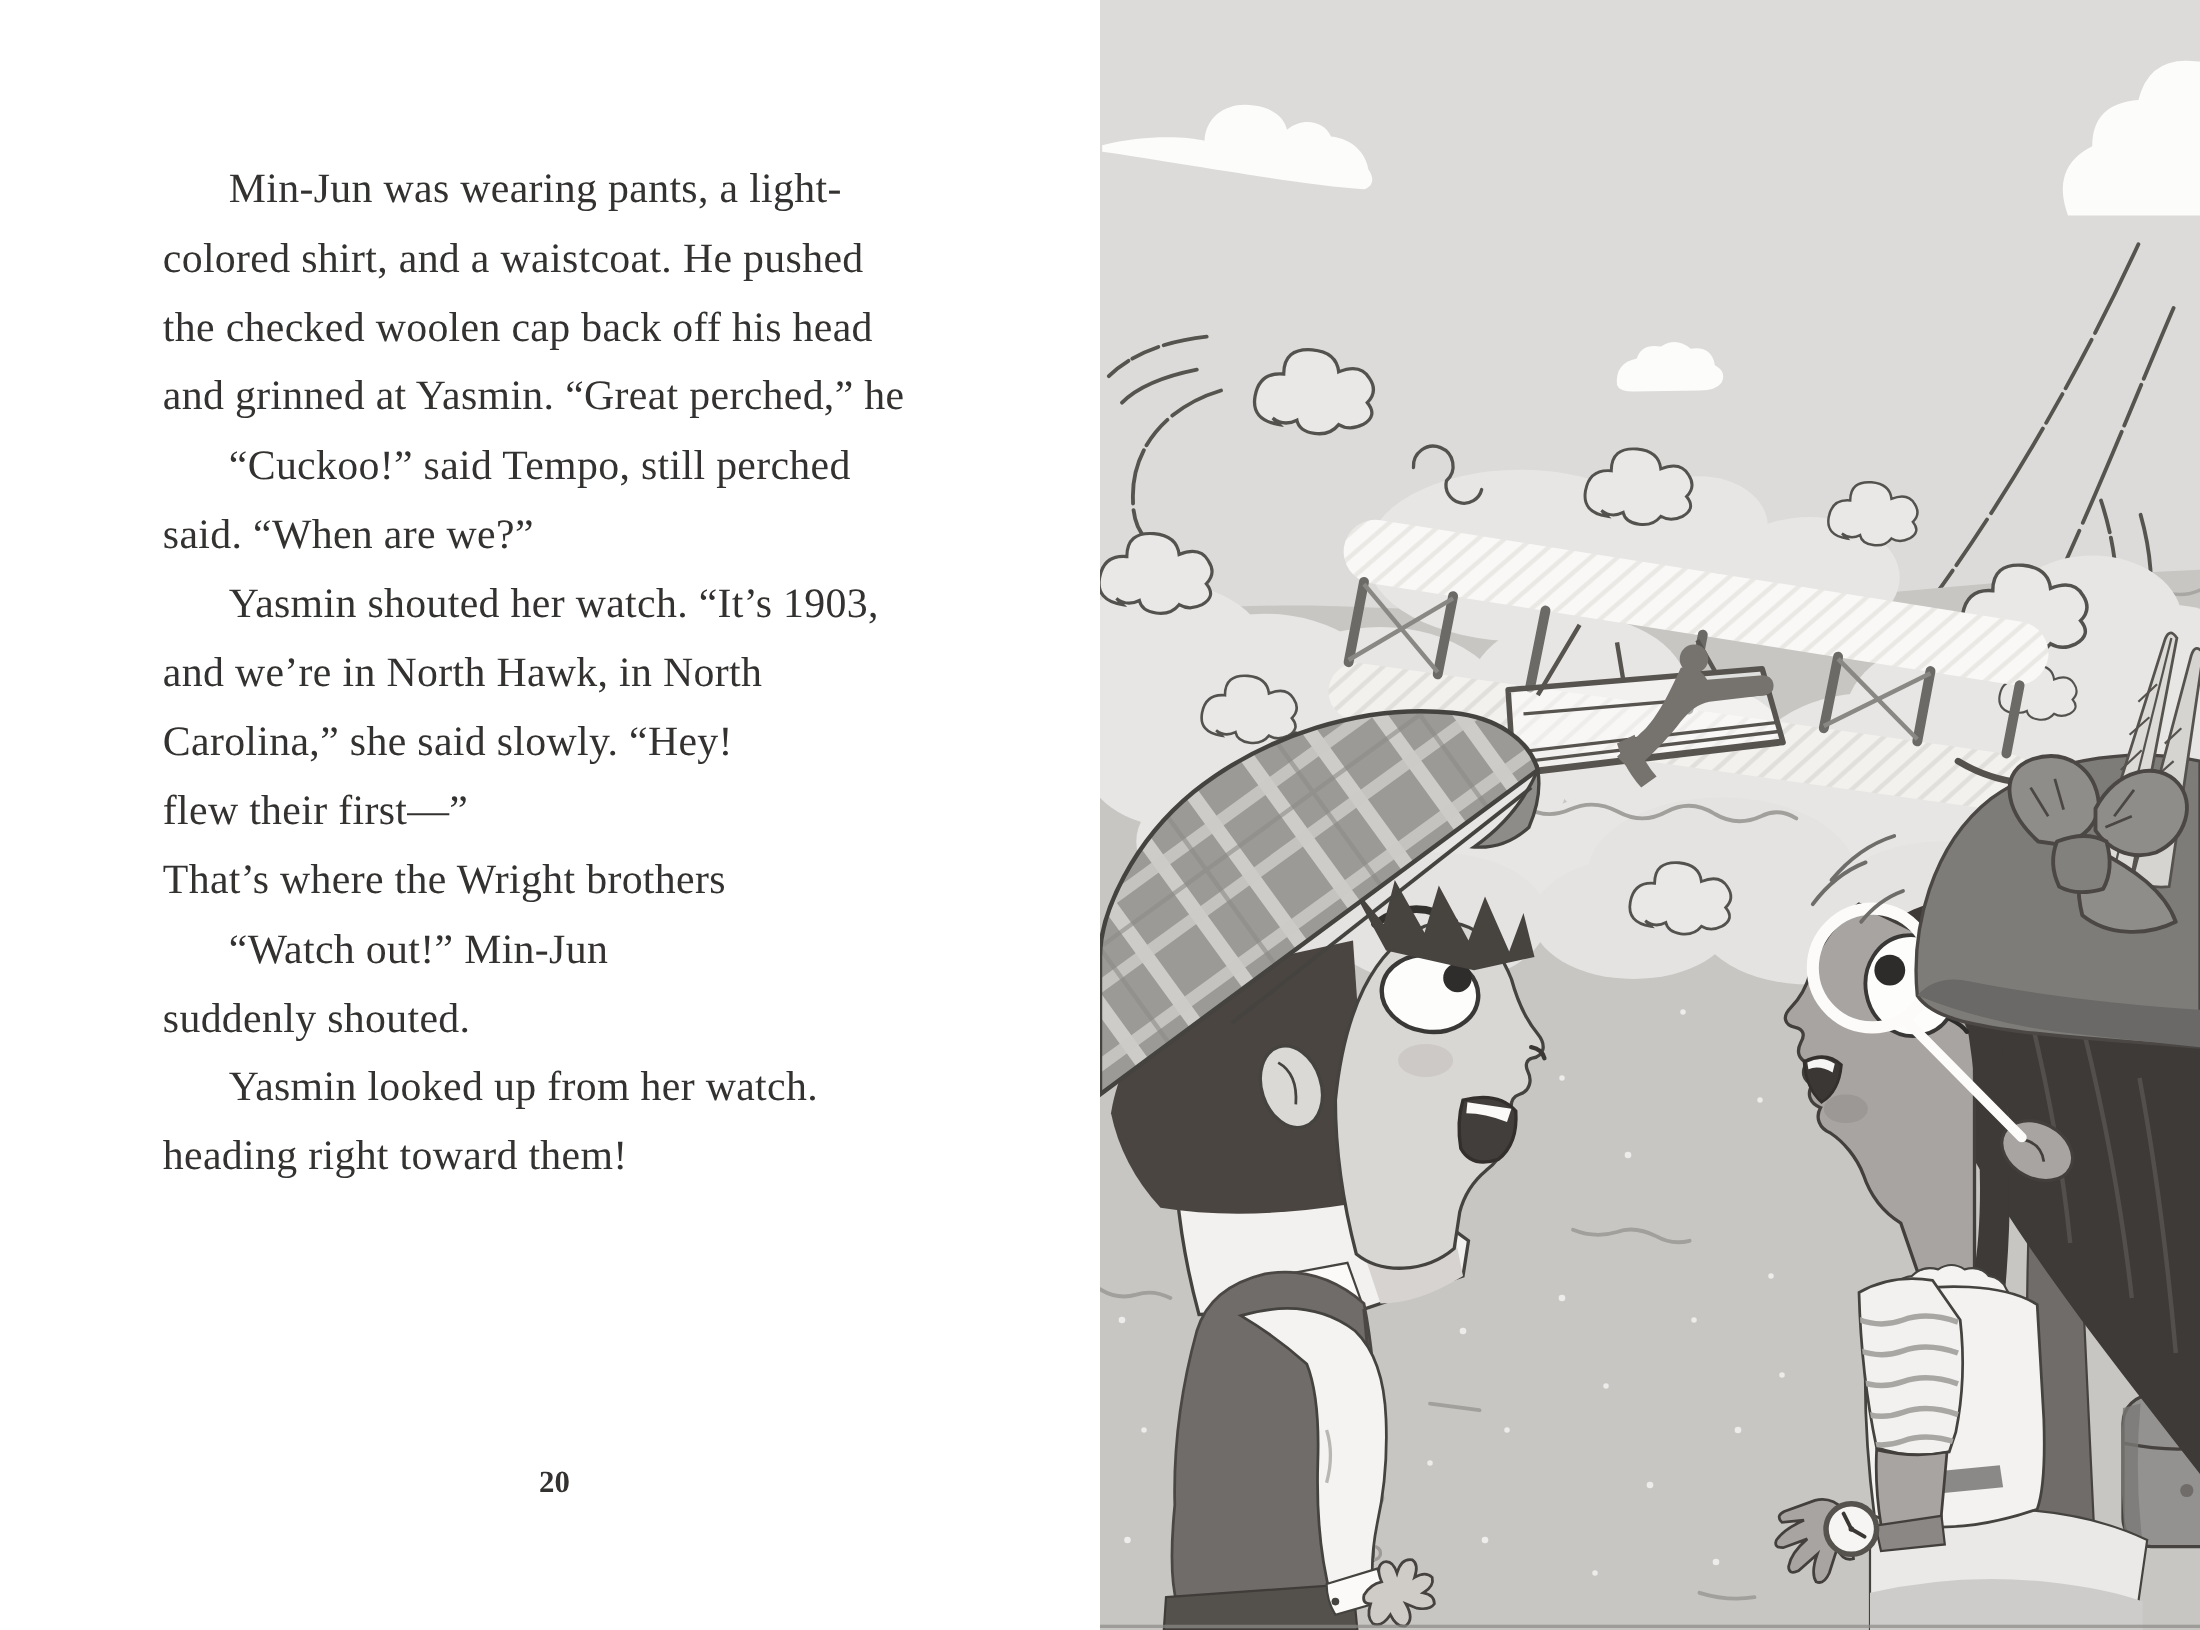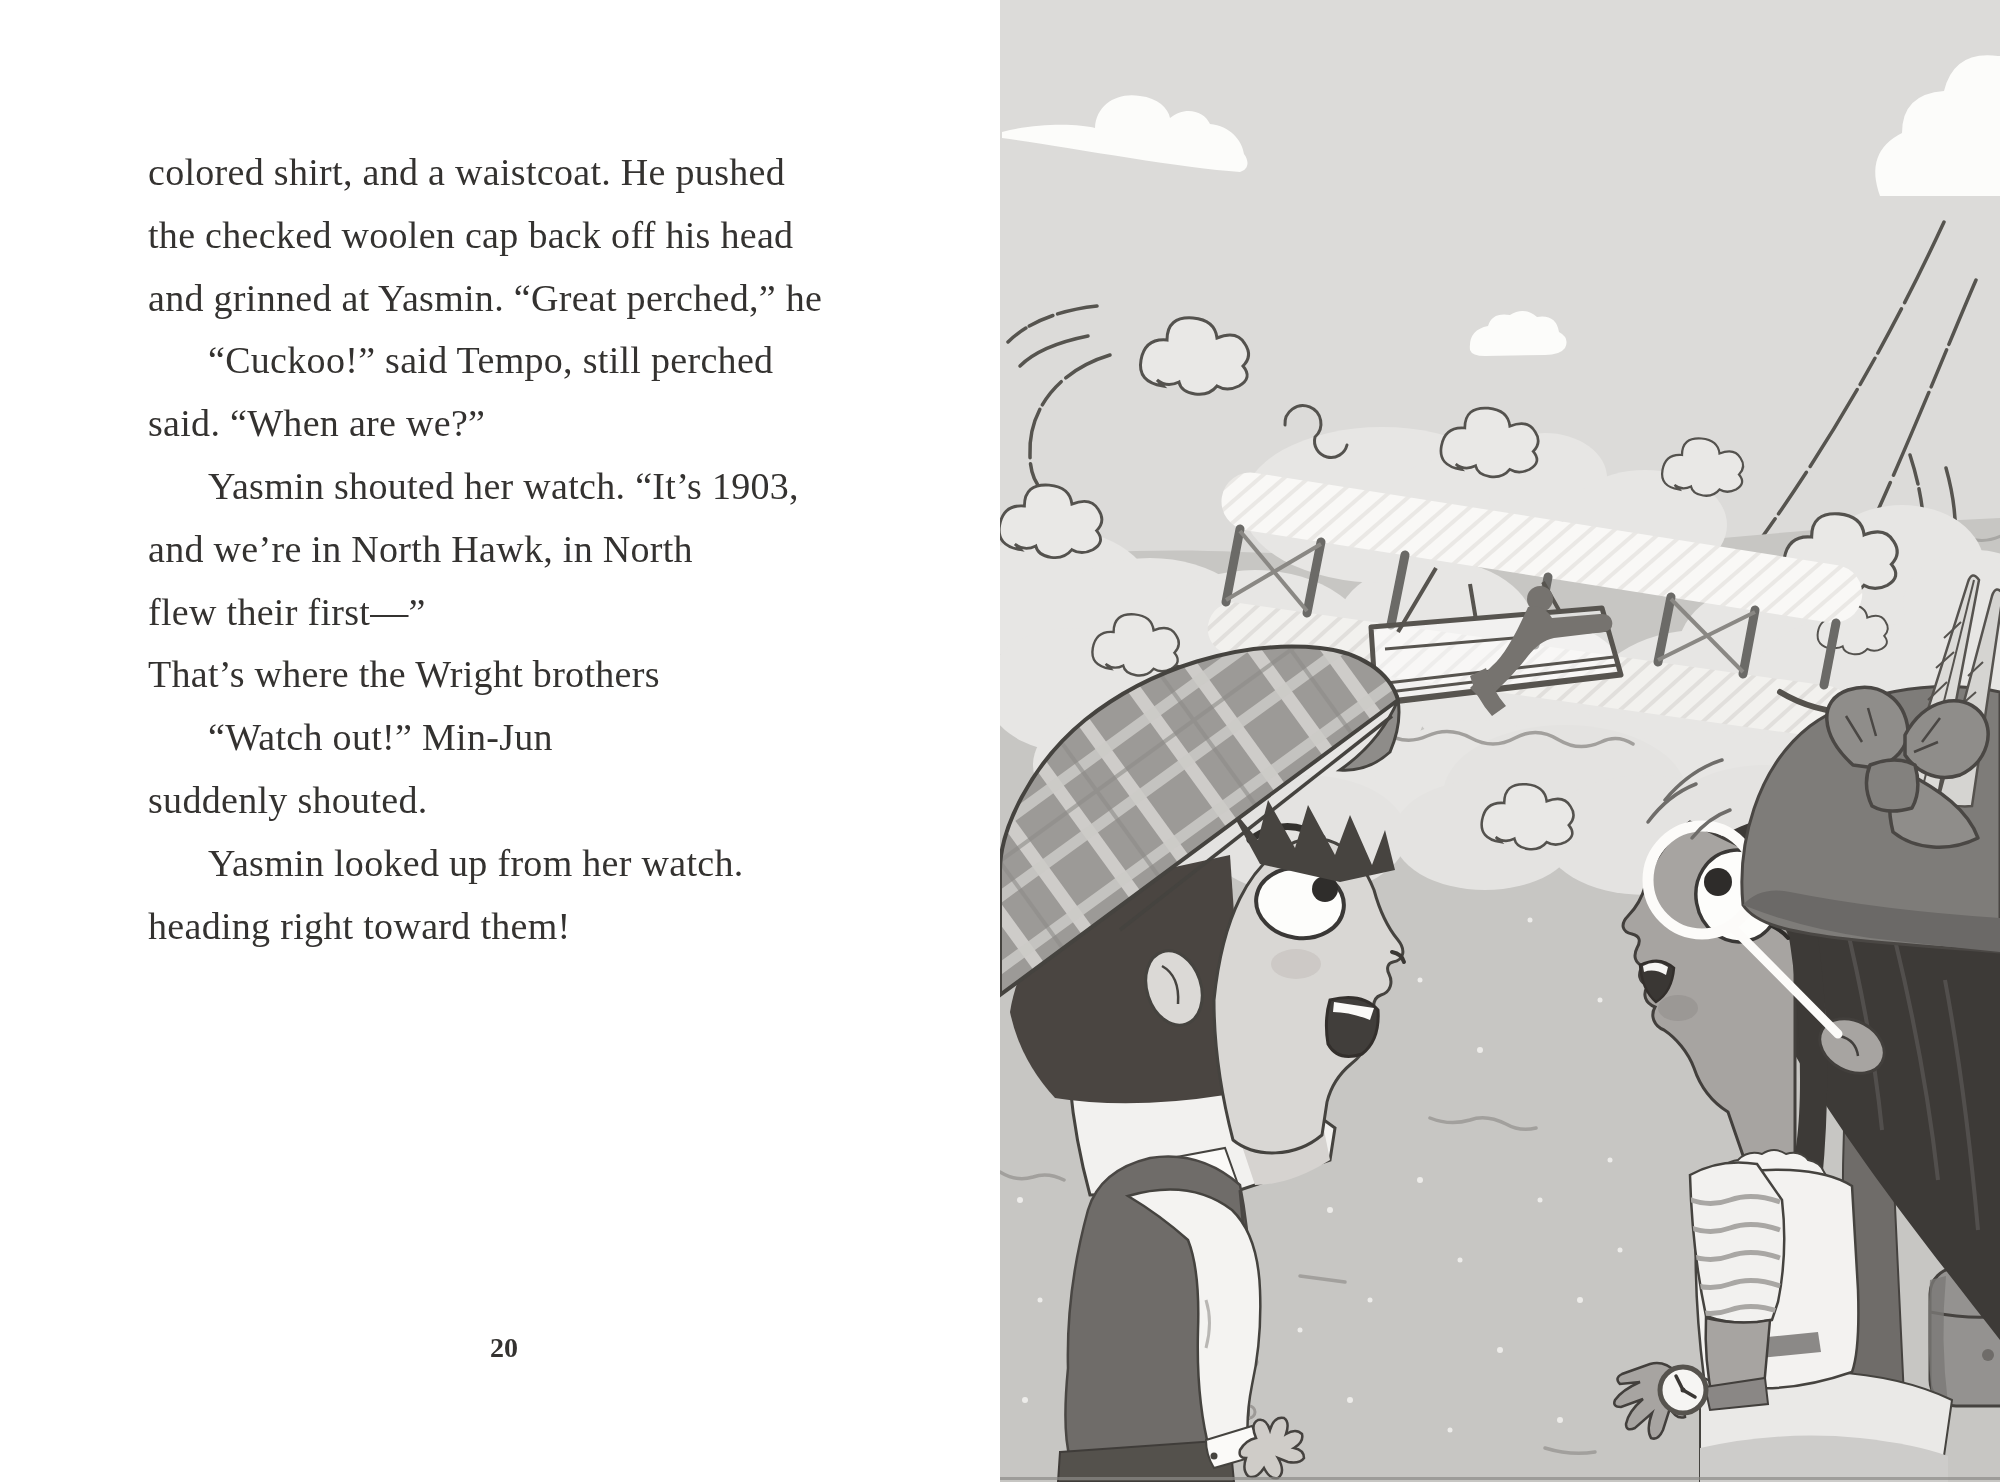--- a/index.html
+++ b/index.html
@@ -33,27 +33,29 @@
     position: absolute; left: 1000px; top: 0;
     width: 1000px; height: 1482px;
   }
   svg { display: block; }
 </style>
 </head>
 <body>
 
 <div class="left-page">
   <div class="text-block">
+    <div class="line indent">Min-Jun was wearing pants, a light-</div>
     <div class="line">colored shirt, and a waistcoat. He pushed</div>
     <div class="line">the checked woolen cap back off his head</div>
     <div class="line">and grinned at Yasmin. “Great perched,” he</div>
     <div class="line indent">“Cuckoo!” said Tempo, still perched</div>
     <div class="line">said. “When are we?”</div>
     <div class="line indent">Yasmin shouted her watch. “It’s 1903,</div>
     <div class="line">and we’re in North Hawk, in North</div>
+    <div class="line">Carolina,” she said slowly. “Hey!</div>
     <div class="line">flew their first—”</div>
     <div class="line">That’s where the Wright brothers</div>
     <div class="line indent">“Watch out!” Min-Jun</div>
     <div class="line">suddenly shouted.</div>
     <div class="line indent">Yasmin looked up from her watch.</div>
     <div class="line">heading right toward them!</div>
   </div>
   <div class="page-number">20</div>
 </div>
 

